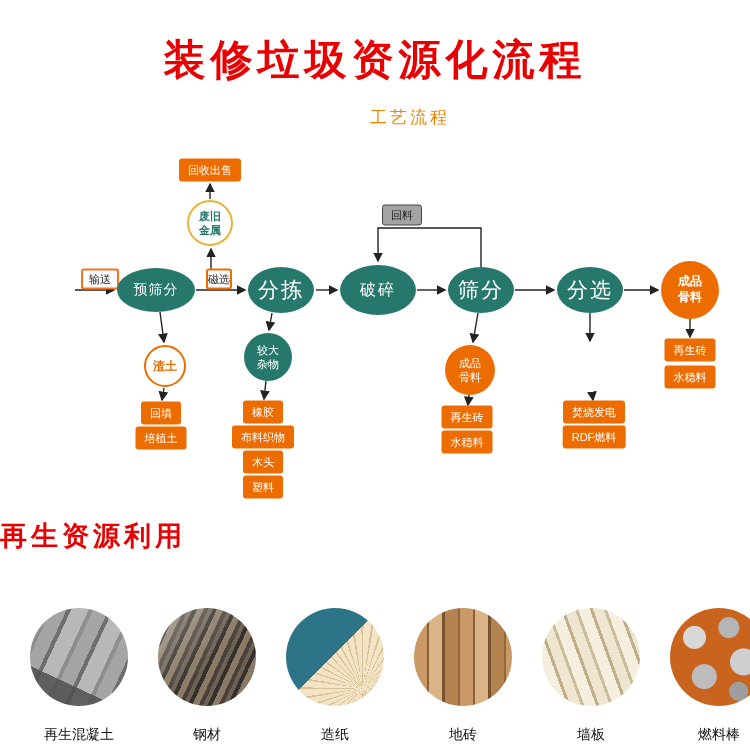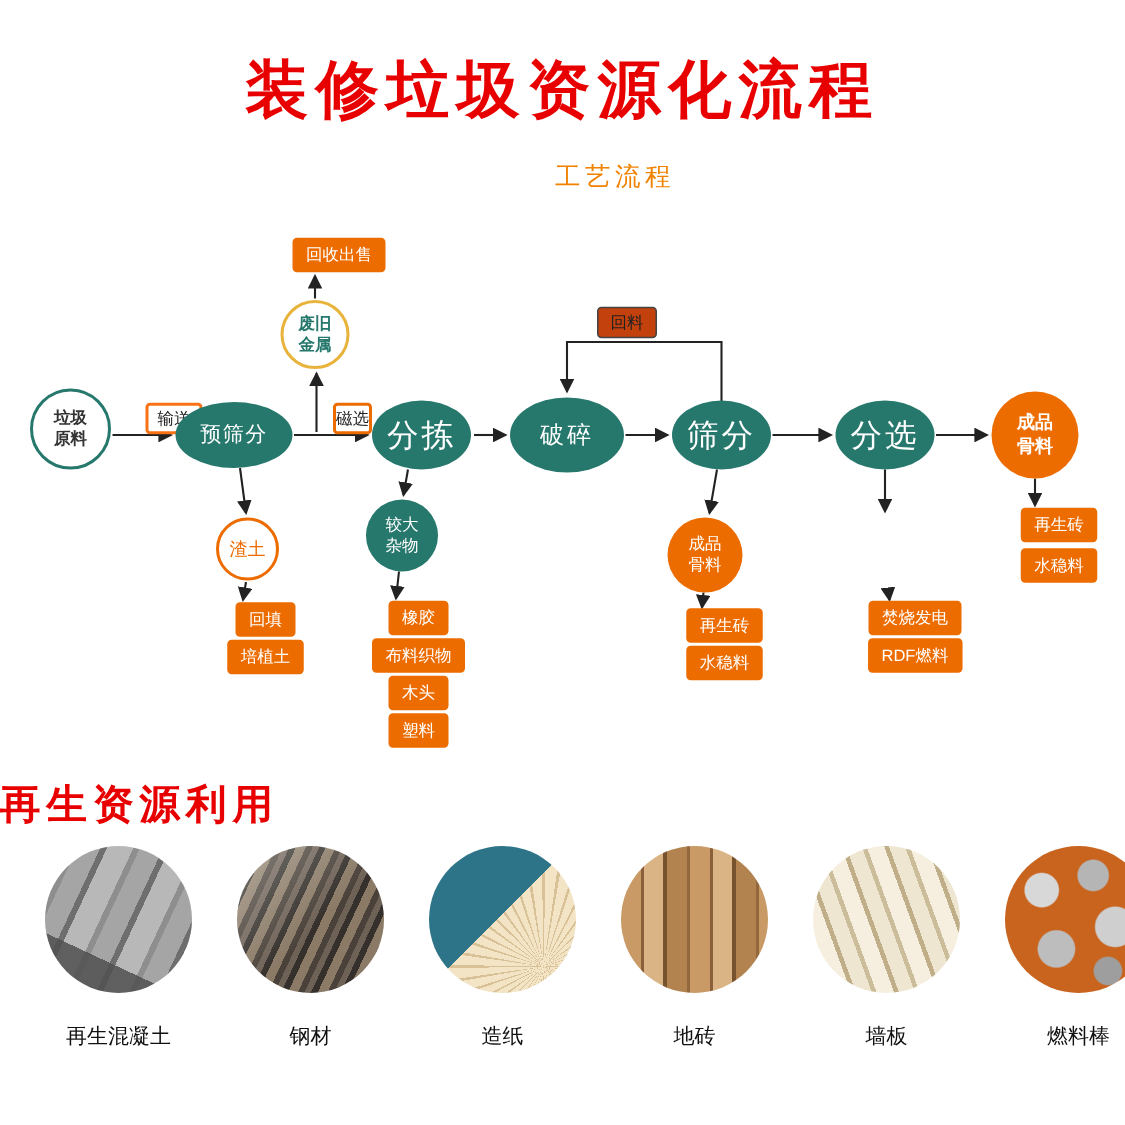--- a/index.html
+++ b/index.html
@@ -19,35 +19,35 @@
              align-items:center; justify-content:center; font-size:21px;
              letter-spacing:2px; width:66px; height:46px; }
   .ellipse.pre { width:78px; height:44px; font-size:14px; letter-spacing:1px; }
   .ellipse.big { width:76px; height:50px; font-size:16px; }
 
   .circle { border-radius:50%; display:flex; align-items:center; justify-content:center;
             text-align:center; background:#fff; }
   .w2 { width:2.5em; line-height:1.3; display:block; }
   .c-source { width:54px; height:54px; border:2px solid #26786d; color:#333; font-size:11px; font-weight:bold; }
   .c-metal  { width:46px; height:46px; border:2px solid #e8b33a; color:#26786d; font-size:11px; font-weight:bold; }
-  .c-slag   { width:42px; height:42px; border:2px solid #ec6c00; color:#ec6c00; font-size:12px; font-weight:normal; }
+  .c-slag   { width:42px; height:42px; border:2px solid #ec6c00; color:#ec6c00; font-size:12px; font-weight:bold; }
   .c-teal   { width:48px; height:48px; background:#26786d; color:#fff; font-size:11px; }
   .c-agg    { width:50px; height:50px; background:#ec6c00; color:#fff; font-size:11px; }
   .c-final  { width:58px; height:58px; background:#ec6c00; color:#fff; font-size:12px; font-weight:bold; }
 
-  .tag { font-size:11px; white-space:nowrap; border-radius:3px;margin-left:16px; }
+  .tag { font-size:11px; white-space:nowrap; border-radius:3px; }
   .t-orange  { background:#ec6c00; color:#fff; padding:4px 9px; }
   .t-purple  { background:#fff; border:2px solid #f97316; color:#222; padding:1px 6px; }
   .t-orangeb { background:#fff; border:2px solid #ec6c00; color:#222; padding:1px 0; }
-  .t-dark    { background:#c2410c; border:1px solid #444; color:#222; padding:2px 8px; }
+  .t-dark    { background:#a3a3a3; border:1px solid #444; color:#222; padding:2px 8px; }
 
   .section-title { position:absolute; top:518px; left:0; width:100%; 
                    font-size:27px; font-weight:bold; color:#e80000; letter-spacing:4px; }
 
-  .products { position:absolute; left:30px; top:564px; width:690px; display:flex;
+  .products { position:absolute; left:30px; top:608px; width:690px; display:flex;
               justify-content:flex-start; z-index:2;gap:30px; }
   .product { width:106px; display:flex; flex-direction:column; align-items:center; }
   .p-circle { width:98px; height:98px; border-radius:50%; overflow:hidden; }
   .p-label { margin-top:20px; font-size:14px; color:#111; white-space:nowrap; }
 
   .img-concrete { background:
       linear-gradient(25deg, rgba(80,80,80,.85) 0 28%, rgba(0,0,0,0) 28%),
       repeating-linear-gradient(115deg, #b8b8b8 0 16px, #8e8e8e 16px 20px, #a5a5a5 20px 34px, #6e6e6e 34px 38px); }
   .img-steel { background:
       linear-gradient(135deg, rgba(255,255,255,.35), rgba(0,0,0,0) 55%),
@@ -109,23 +109,20 @@
       <line x1="690" y1="319" x2="690" y2="337" marker-end="url(#ah)"></line>
     </g>
   </svg>
 
   <div class="abs tag t-orange" style="left:210px;top:170px">回收出售</div>
   <div class="abs circle c-metal" style="left:210px;top:223px">
     <span class="w2">废旧金属</span>
   </div>
   <div class="abs tag t-dark" style="left:402px;top:215px">回料</div>
 
-  <div class="abs circle c-source" style="left:47px;top:286px">
-    <span class="w2">垃圾原料</span>
-  </div>
   <div class="abs tag t-purple" style="left:100px;top:279px">输送</div>
   <div class="abs ellipse pre" style="left:156px;top:290px">预筛分</div>
   <div class="abs tag t-orangeb" style="left:219px;top:279px">磁选</div>
   <div class="abs ellipse" style="left:281px;top:290px">分拣</div>
   <div class="abs ellipse big" style="left:378px;top:290px">破碎</div>
   <div class="abs ellipse" style="left:481px;top:290px">筛分</div>
   <div class="abs ellipse" style="left:590px;top:290px">分选</div>
   <div class="abs circle c-final" style="left:690px;top:290px">
     <span class="w2">成品骨料</span>
   </div>

